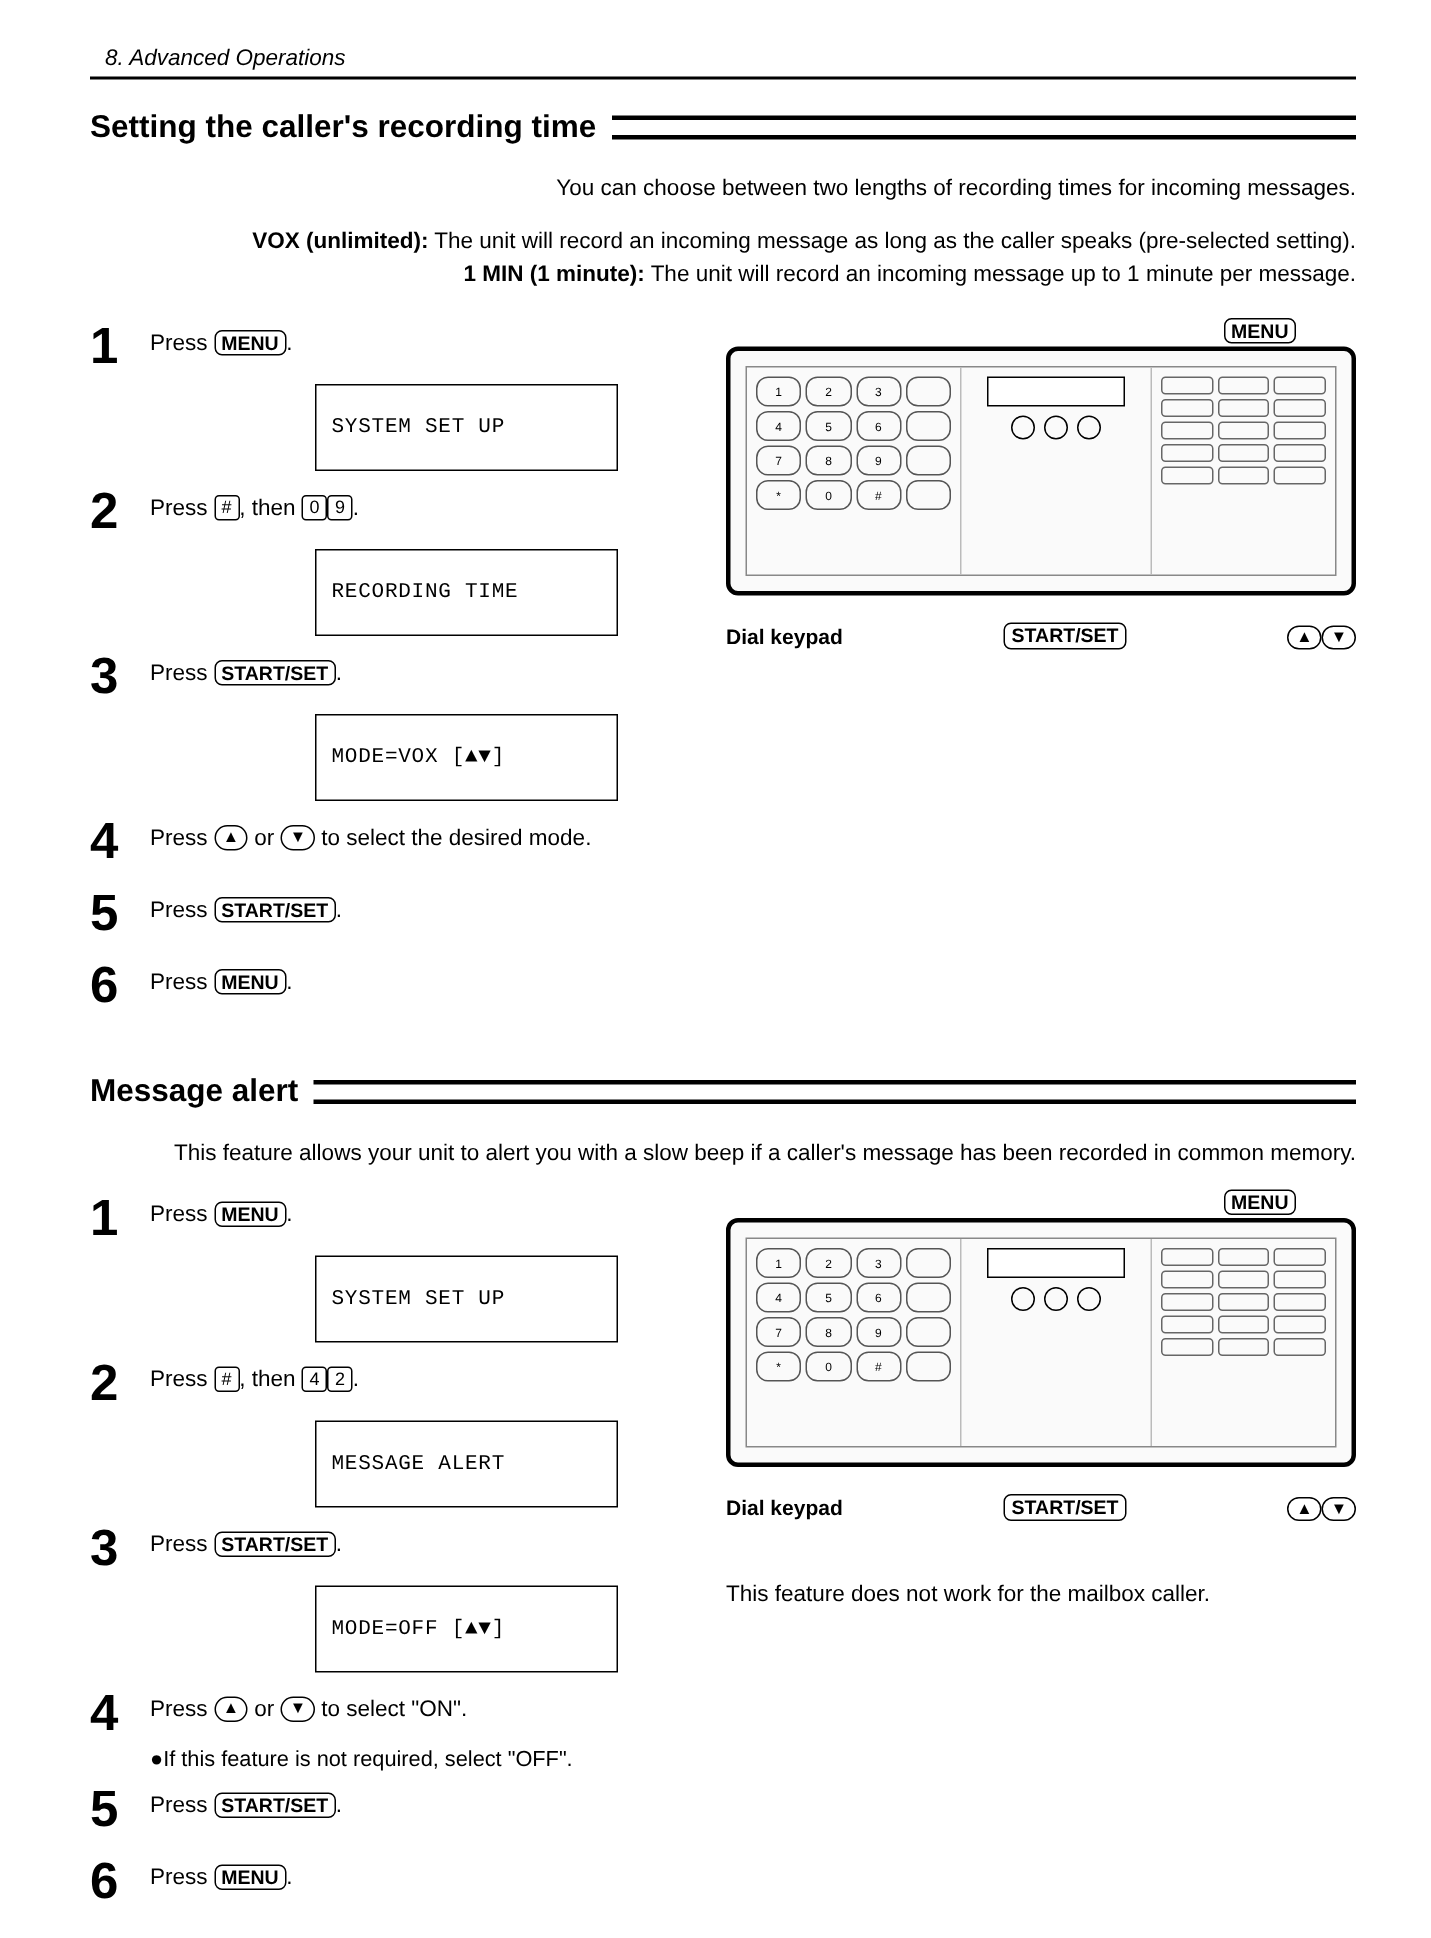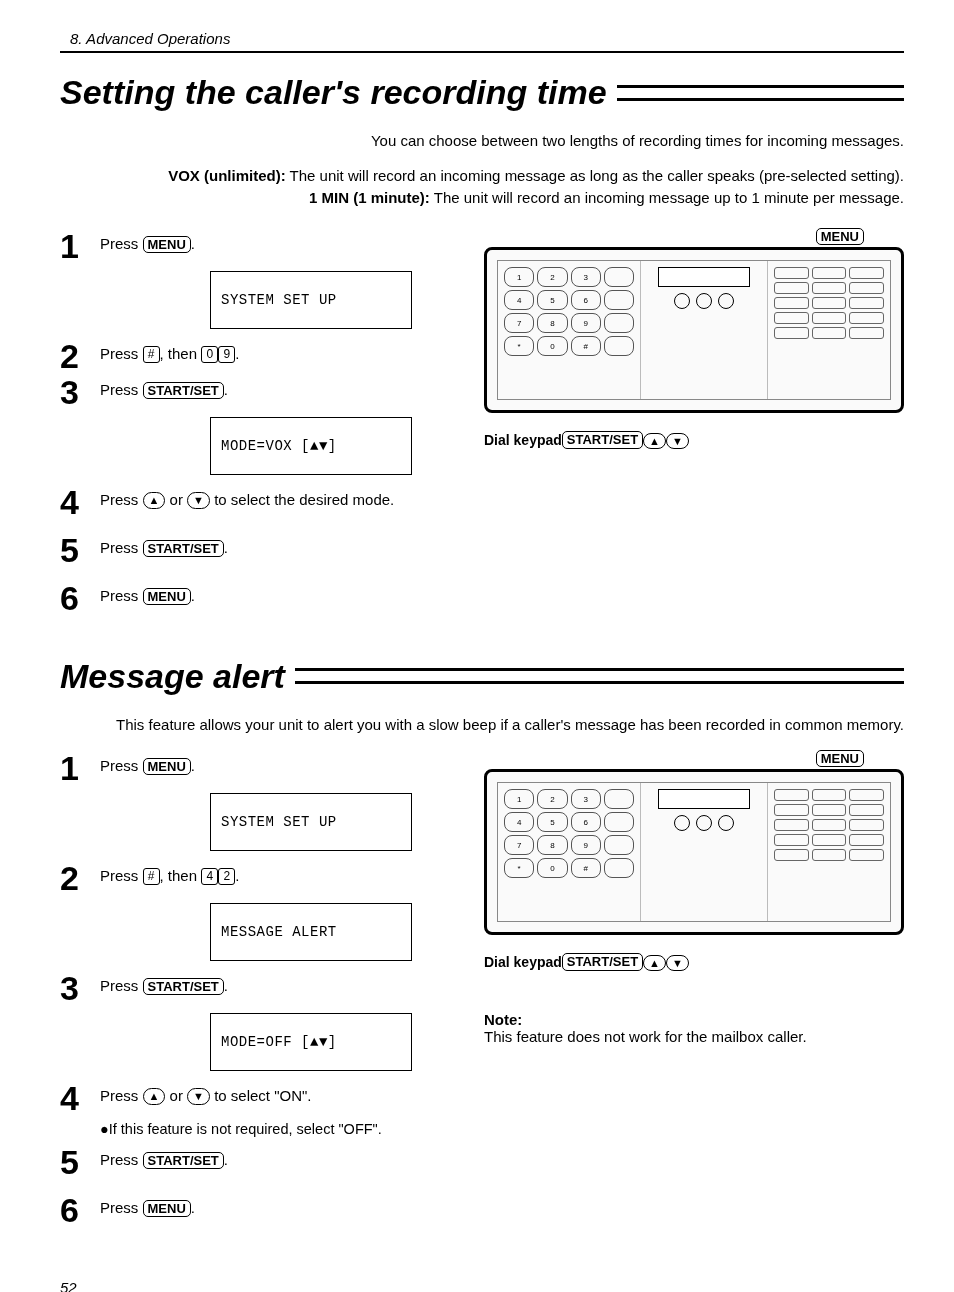--- a/index.html
+++ b/index.html
@@ -23,23 +23,22 @@
     border-top: 2px solid #000;
     margin: 0 0 20px 0;
   }
   .section-title-row {
     display: flex;
     align-items: center;
     gap: 10px;
     margin: 12px 0 18px 0;
   }
   .section-title {
-    font-size: 34px;
+    font-size: 21px;
     font-weight: bold;
-    font-style: italic;
     white-space: nowrap;
   }
   .title-bars {
     flex: 1;
     height: 10px;
     border-top: 3px solid #000;
     border-bottom: 3px solid #000;
   }
   .intro { margin: 8px 0 14px 0; line-height: 1.4; text-align: right; }
   .defs { margin: 4px 0 18px 0; line-height: 1.45; text-align: right; }
@@ -150,21 +149,21 @@
     border-left: 1px solid #bbb;
     padding: 6px;
     display: grid;
     grid-template-columns: repeat(3, 1fr);
     grid-auto-rows: 12px;
     gap: 3px;
   }
   .right-area span { border: 1px solid #666; border-radius: 3px; }
   .diagram-labels-bottom {
     display: flex;
-    justify-content: flex-start;
+    justify-content: space-between;
     margin-top: 18px;
     font-size: 14px;
     align-items: center;
   }
   .note-block { margin-top: 40px; font-size: 15px; }
   .note-block .note-head { font-weight: bold; }
   .page-num {
     font-style: italic;
     font-size: 15px;
     margin-top: 50px;
@@ -205,20 +204,21 @@
       </div>
     </div>
     <div class="display-box">SYSTEM SET UP</div>
 
     <div class="step">
       <div class="step-num">2</div>
       <div class="step-body">
         <span>Press </span><span class="key">#</span><span>, then </span><span class="key">0</span><span class="key">9</span>.
       </div>
     </div>
+    <div class="display-box">RECORDING TIME</div>
 
     <div class="step">
       <div class="step-num">3</div>
       <div class="step-body">
         <span>Press </span><span class="btn">START/SET</span>.
       </div>
     </div>
     <div class="display-box">MODE=VOX    [▲▼]</div>
 
     <div class="step">
@@ -422,20 +422,19 @@
       </div>
       <div class="diagram-labels-bottom">
         <span style="font-weight:bold;">Dial keypad</span>
         <span class="btn">START/SET</span>
         <span>
           <span class="arrow-oval">▲</span><span class="arrow-oval">▼</span>
         </span>
       </div>
 
       <div class="note-block">
-        <div class="note-head">Note:</div>
         <div>This feature does not work for the mailbox caller.</div>
       </div>
     </div>
   </div>
 </div>
 
 <div class="page-num">52</div>
 
 </body></html>

